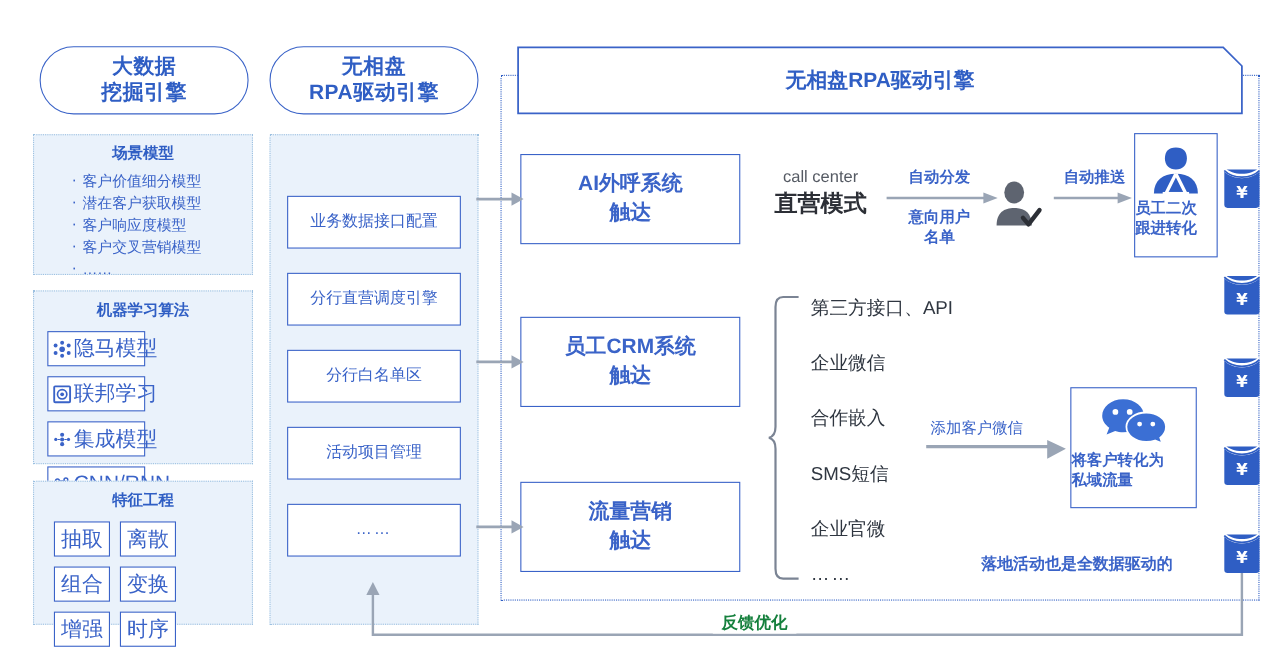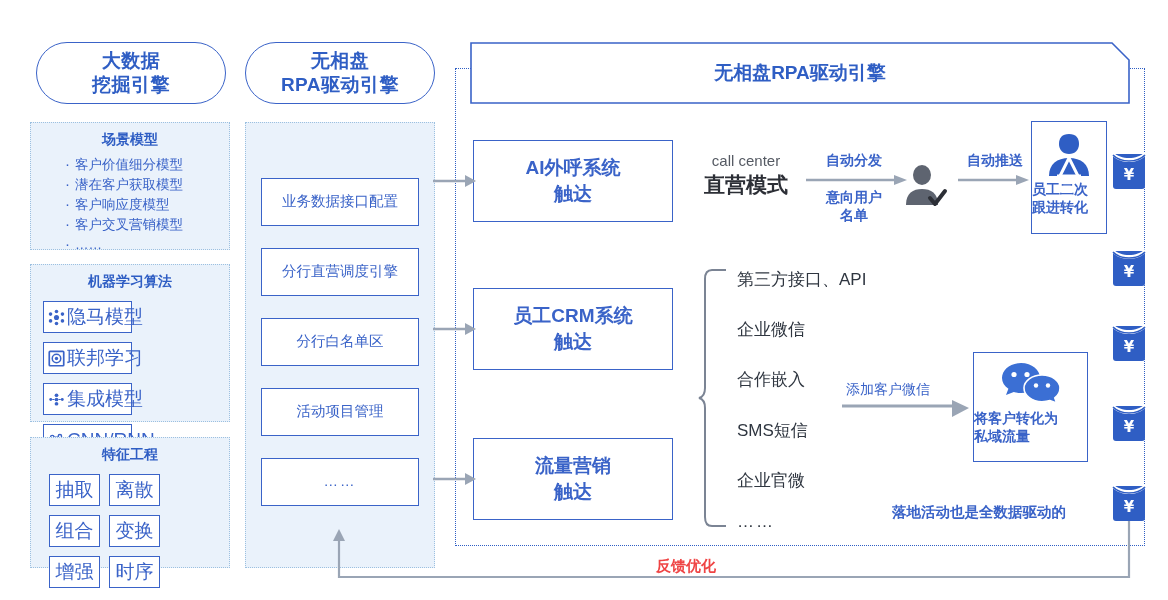--- a/index.html
+++ b/index.html
@@ -71,21 +71,21 @@
   .t-gray-small{font-family:"Liberation Sans",sans-serif;font-size:15px;color:#555a63;}
   .t-dark-big{font-size:21px;font-weight:bold;color:#2c2f36;}
   .center{text-align:center;}
 
   .listitem{font-size:17px;color:#2f3640;white-space:nowrap;}
 
   .arrowlabel{font-size:14px;color:#3a63c8;white-space:nowrap;text-align:center;}
   .arrowlabel.b{font-weight:bold;}
 
   .feedback-label{
-    font-size:15px;font-weight:bold;color:#ef4444;background:#fff;padding:0 8px;
+    font-size:15px;font-weight:bold;color:#15803d;background:#fff;padding:0 8px;
   }
   .note-bottom{font-size:14.5px;font-weight:bold;color:#3a63c8;white-space:nowrap;}
 
   .caption-under{
     font-size:14px;color:#3a63c8;text-align:left;line-height:1.25;font-weight:bold;
   }
   svg{display:block;overflow:visible;}
 </style>
 </head>
 <body>

